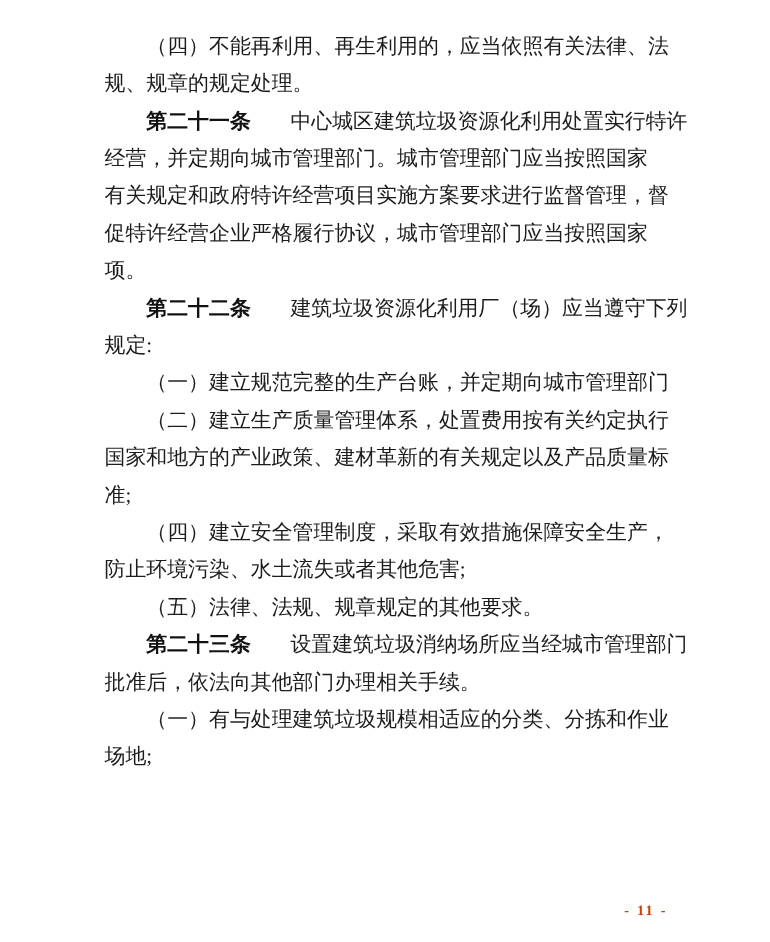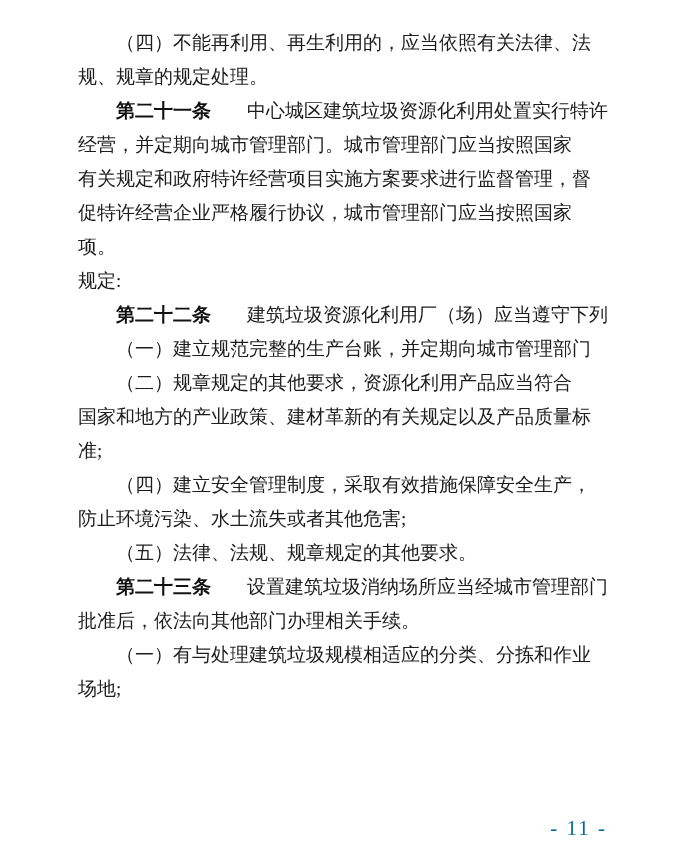--- a/index.html
+++ b/index.html
@@ -11,21 +11,21 @@
     position: relative;
     width: 700px;
     height: 856px;
     background: #ffffff;
     overflow: hidden;
     font-family: "Liberation Serif", "DejaVu Serif", serif;
     color: #1c1c1c;
   }
   .content {
     position: absolute;
-    left: 78px;
+    left: 95px;
     top: 26px;
     width: 516px;
   }
   .line {
     height: 34px;
     line-height: 34px;
     font-size: 19px;
     letter-spacing: 0px;
     white-space: nowrap;
     color: #1c1c1c;
@@ -35,43 +35,44 @@
   }
   .article-no {
     font-weight: bold;
     margin-right: 36px;
     color: #121212;
   }
   .page-number {
     position: absolute;
     top: 818px;
     right: 93px;
-    font-size: 21px;
+    font-size: 13px;
     line-height: 20px;
     letter-spacing: 2px;
-    color: #0369a1;
+    color: #c2410c;
     font-family: "Liberation Serif", "DejaVu Serif", serif;
+    font-weight: bold;
   }
 </style>
 </head>
 <body>
 
 <div class="page">
   <div class="content" id="doc-content">
       <div class="line indent"><span>（四）不能再利用、再生利用的，应当依照有关法律、法</span></div>
       <div class="line"><span>规、规章的规定处理。</span></div>
       <div class="line indent"><span class="article-no">第二十一条</span><span>中心城区建筑垃圾资源化利用处置实行特许</span></div>
       <div class="line"><span>经营，并定期向城市管理部门。城市管理部门应当按照国家</span></div>
       <div class="line"><span>有关规定和政府特许经营项目实施方案要求进行监督管理，督</span></div>
       <div class="line"><span>促特许经营企业严格履行协议，城市管理部门应当按照国家</span></div>
       <div class="line"><span>项。</span></div>
+      <div class="line indent"><span class="article-no">第二十二条</span><span>建筑垃圾资源化利用厂（场）应当遵守下列</span></div>
       <div class="line"><span>规定:</span></div>
-      <div class="line indent"><span class="article-no">第二十二条</span><span>建筑垃圾资源化利用厂（场）应当遵守下列</span></div>
       <div class="line indent"><span>（一）建立规范完整的生产台账，并定期向城市管理部门</span></div>
-      <div class="line indent"><span>（二）规章规定的其他要求，资源化利用产品应当符合</span></div>
+      <div class="line indent"><span>（二）建立生产质量管理体系，处置费用按有关约定执行</span></div>
       <div class="line"><span>国家和地方的产业政策、建材革新的有关规定以及产品质量标</span></div>
       <div class="line"><span>准;</span></div>
       <div class="line indent"><span>（四）建立安全管理制度，采取有效措施保障安全生产，</span></div>
       <div class="line"><span>防止环境污染、水土流失或者其他危害;</span></div>
       <div class="line indent"><span>（五）法律、法规、规章规定的其他要求。</span></div>
       <div class="line indent"><span class="article-no">第二十三条</span><span>设置建筑垃圾消纳场所应当经城市管理部门</span></div>
       <div class="line"><span>批准后，依法向其他部门办理相关手续。</span></div>
       <div class="line indent"><span>（一）有与处理建筑垃圾规模相适应的分类、分拣和作业</span></div>
       <div class="line"><span>场地;</span></div>
     </div>

